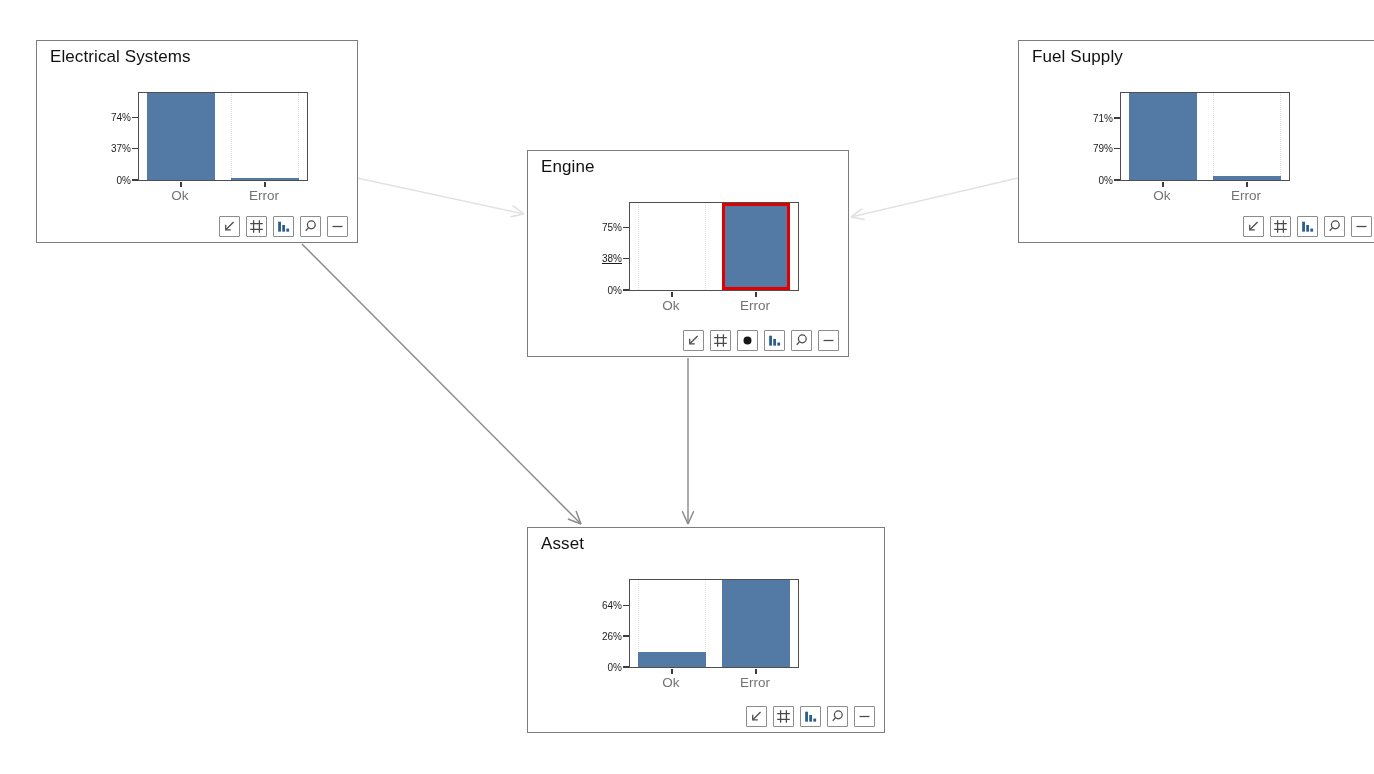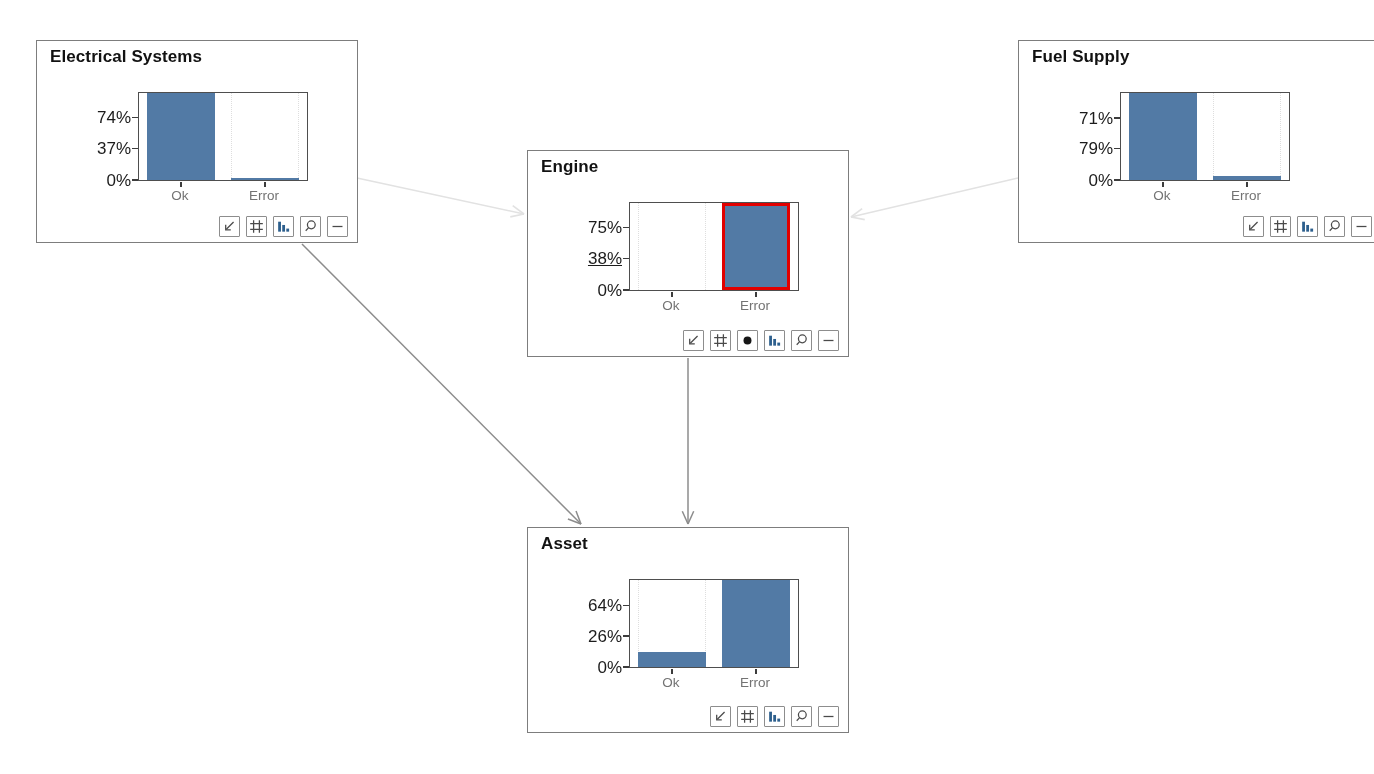--- a/index.html
+++ b/index.html
@@ -6,36 +6,36 @@
   .canvas{
     position:relative;width:1374px;height:774px;background:#ffffff;
     font-family:"Liberation Sans",sans-serif;overflow:hidden;
   }
   #edges{position:absolute;left:0;top:0;width:1374px;height:774px;pointer-events:none;}
   .node{
     position:absolute;background:#ffffff;border:1.5px solid #7d7d7d;
     box-sizing:border-box;
   }
   .node-title{
-    position:absolute;left:13px;top:6px;font-size:17px;font-weight:700;
+    position:absolute;left:13px;top:6px;font-size:17px;font-weight:400;
     color:#121212;white-space:nowrap;letter-spacing:.1px;
   }
   .plot{
     position:absolute;left:101px;top:51px;width:168px;height:87px;
     border:1.5px solid #4e4e4e;background:#ffffff;
   }
   .slot{position:absolute;top:0;bottom:0;width:50%;}
   .slot-guide{
     position:absolute;left:9.5%;width:81%;top:0;bottom:0;box-sizing:border-box;
     border-left:1px dotted #dedede;border-right:1px dotted #dedede;
   }
   .bar{position:absolute;left:9.5%;width:81%;bottom:0;box-sizing:border-box;}
   .ytick-label{
     position:absolute;right:calc(100% + 8px);width:46px;text-align:right;
-    font-size:17px;color:#1c1c1c;height:15px;line-height:15px;white-space:nowrap;
+    font-size:10px;color:#1c1c1c;height:15px;line-height:15px;white-space:nowrap;
   }
   .ytick-mark{position:absolute;left:-7px;width:5.5px;height:1.5px;background:#3c3c3c;}
   .xtick-mark{position:absolute;bottom:-7px;width:1.5px;height:5.5px;background:#3c3c3c;}
   .xlabels{
     position:absolute;left:101px;top:147px;width:168px;display:flex;
   }
   .xlabels span{flex:1;text-align:center;font-size:13.5px;color:#737373;}
   .icons{position:absolute;right:9px;bottom:5px;display:flex;gap:6px;}
   .icon-btn{
     width:21px;height:21px;border:1px solid #8d8d8d;border-radius:1px;
@@ -246,21 +246,21 @@
           </svg>
         </button>
         <button class="icon-btn">
           <svg width="21" height="21" viewBox="0 0 21 21" fill="none" stroke="#4a4a4a" stroke-width="1.4">
             <path d="M5 10.5 H16"></path>
           </svg>
         </button>
       </div>
   </div>
 
-  <div class="node" style="left: 527px; top: 527px; width: 322px; height: 206px;">
+  <div class="node" style="left: 527px; top: 527px; width: 358px; height: 206px;">
     <div class="node-title">Asset</div>
     <div class="plot">
         <div class="slot" style="left: 0%;">
           <div class="slot-guide"></div>
           <div class="bar" style="height: 17%; background: rgb(82, 122, 165);"></div>
           <div class="xtick-mark" style="left: calc(50% - 0.75px);"></div>
         </div>
         <div class="slot" style="left: 50%;">
           <div class="slot-guide"></div>
           <div class="bar" style="height: 100%; background: rgb(82, 122, 165);"></div>

